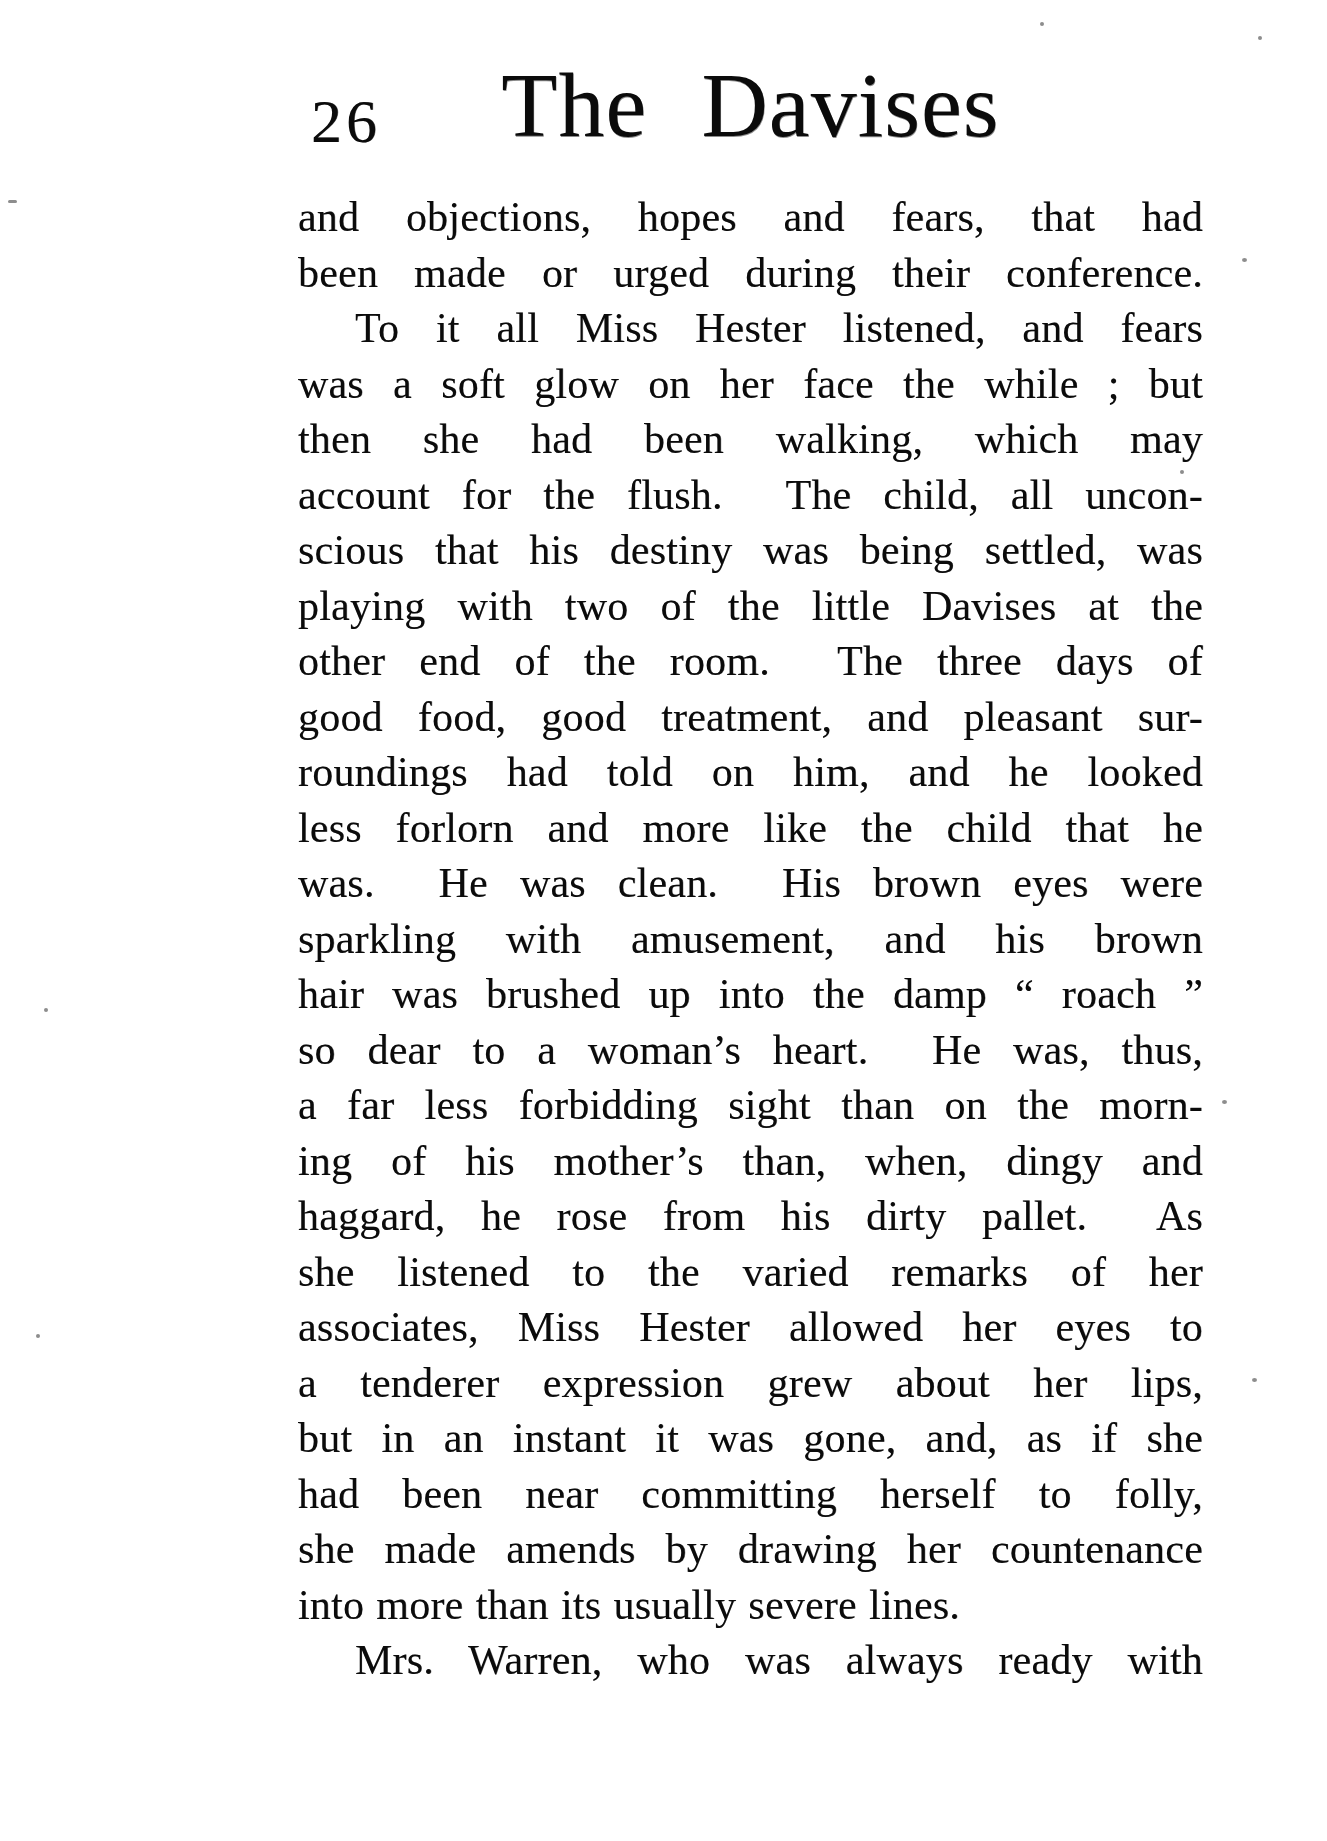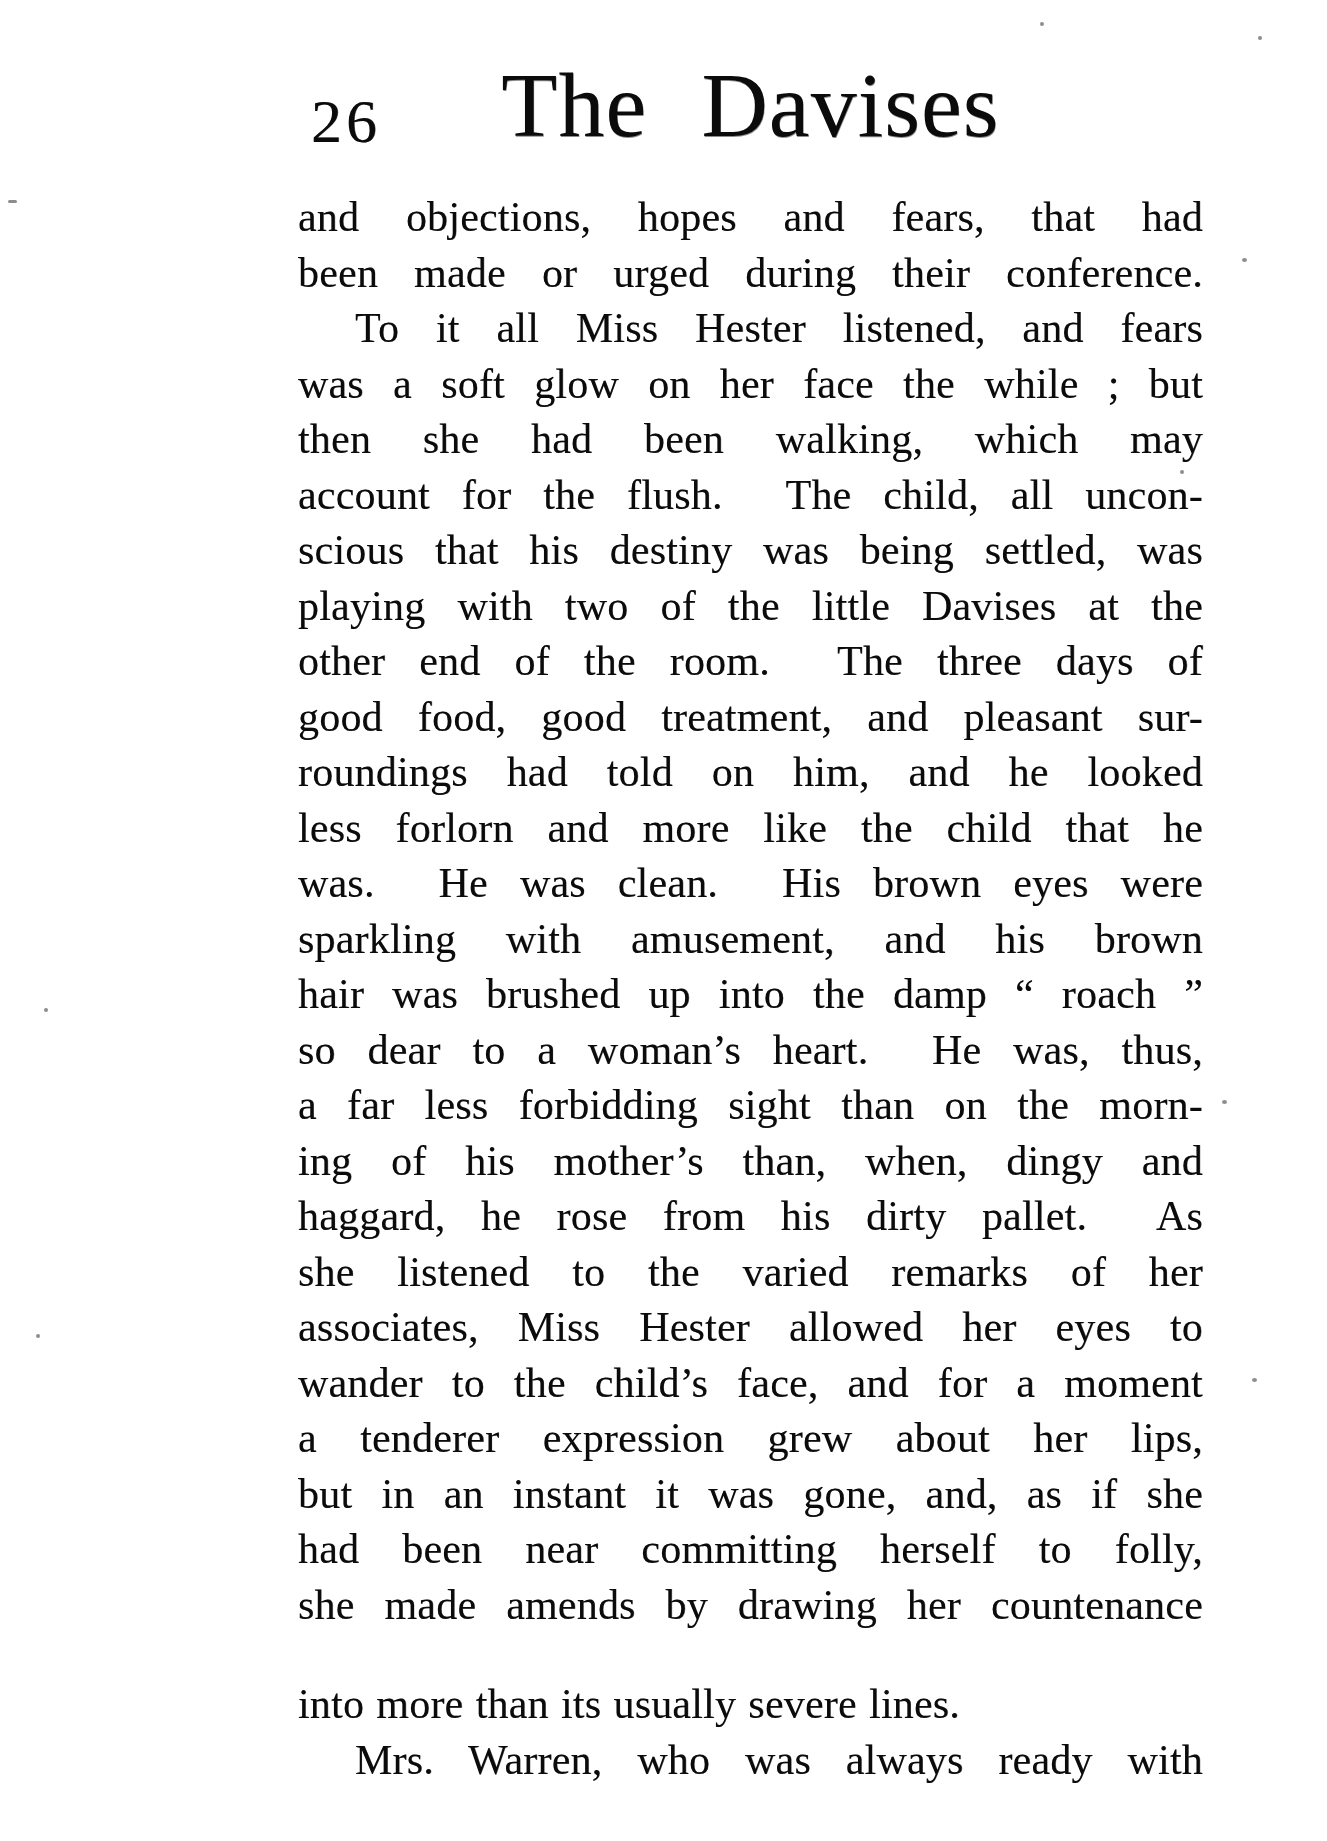--- a/index.html
+++ b/index.html
@@ -43,21 +43,21 @@
     letter-spacing: 0.2px;
     word-spacing: 1.5px;
     text-shadow: 0.35px 0.35px 0 rgba(0,0,0,0.40);
   }
   .line {
     white-space: nowrap;
     text-align: justify;
     text-align-last: justify;
   }
   .line.indent { padding-left: 57px; }
-  .line.no-justify { text-align-last: left; margin-top: 44px; }
+  .line.no-justify { text-align-last: left; }
 
   .speck {
     position: absolute;
     background: #8d8d8d;
     border-radius: 50%;
   }
 </style>
 </head>
 <body>
 
@@ -81,21 +81,20 @@
     <div class="line">less forlorn and more like the child that he</div>
     <div class="line">was.&nbsp; He was clean.&nbsp; His brown eyes were</div>
     <div class="line">sparkling with amusement, and his brown</div>
     <div class="line">hair was brushed up into the damp “ roach ”</div>
     <div class="line">so dear to a woman’s heart.&nbsp; He was, thus,</div>
     <div class="line">a far less forbidding sight than on the morn-</div>
     <div class="line">ing of his mother’s than, when, dingy and</div>
     <div class="line">haggard, he rose from his dirty pallet.&nbsp; As</div>
     <div class="line">she listened to the varied remarks of her</div>
     <div class="line">associates, Miss Hester allowed her eyes to</div>
-    <div class="line">wander to the child’s face, and for a moment</div>
     <div class="line">a tenderer expression grew about her lips,</div>
     <div class="line">but in an instant it was gone, and, as if she</div>
     <div class="line">had been near committing herself to folly,</div>
     <div class="line">she made amends by drawing her countenance</div>
     <div class="line no-justify">into more than its usually severe lines.</div>
     <div class="line indent">Mrs. Warren, who was always ready with</div>
   </div>
 
 <div class="speck" style="left:8px;   top:200px;  width:9px; height:3px; border-radius:2px;"></div>
 <div class="speck" style="left:44px;  top:1008px; width:4px; height:4px;"></div>

